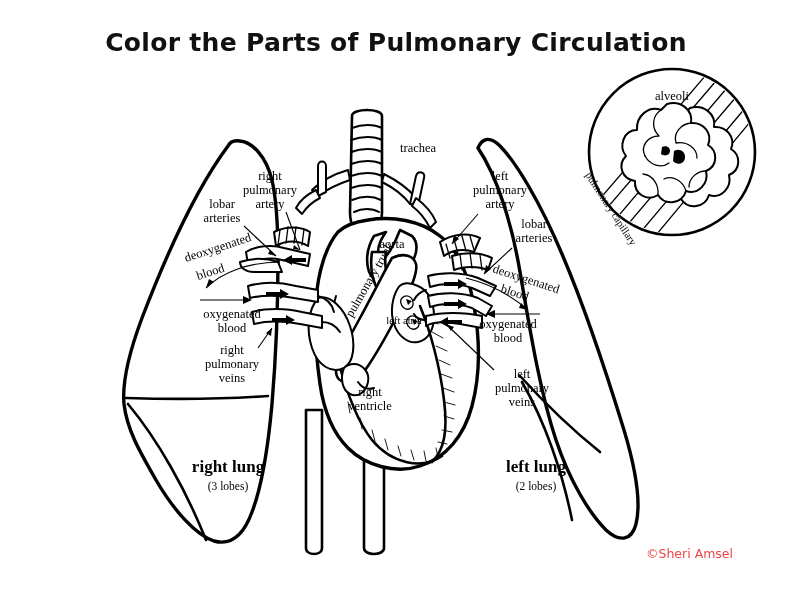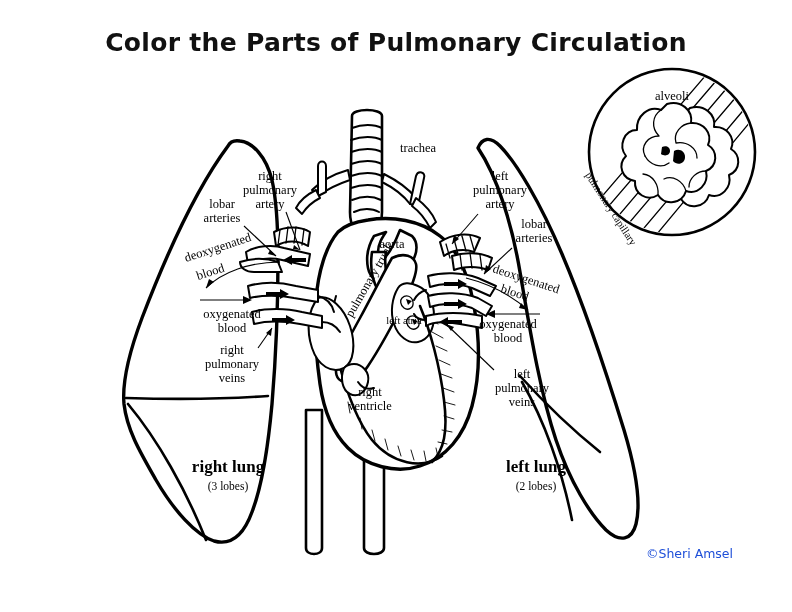--- a/index.html
+++ b/index.html
@@ -34,21 +34,21 @@
     color: #111111;
   }
   #figure-svg {
     position: absolute;
     left: 0;
     top: 0;
   }
   .credit {
     position: absolute;
     font-family: "DejaVu Sans", sans-serif;
-    color: #1d4ed8;
+    color: #ef4444;
   }
   #credit-author {
     left: 646px;
     top: 546px;
     font-size: 12.5px;
   }
   #credit-url {
     left: 613px;
     top: 565px;
     font-size: 12.5px;

